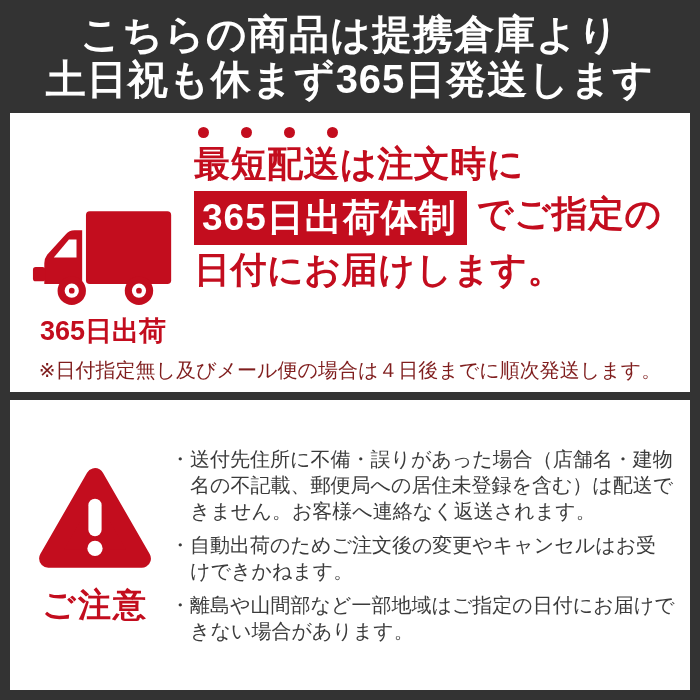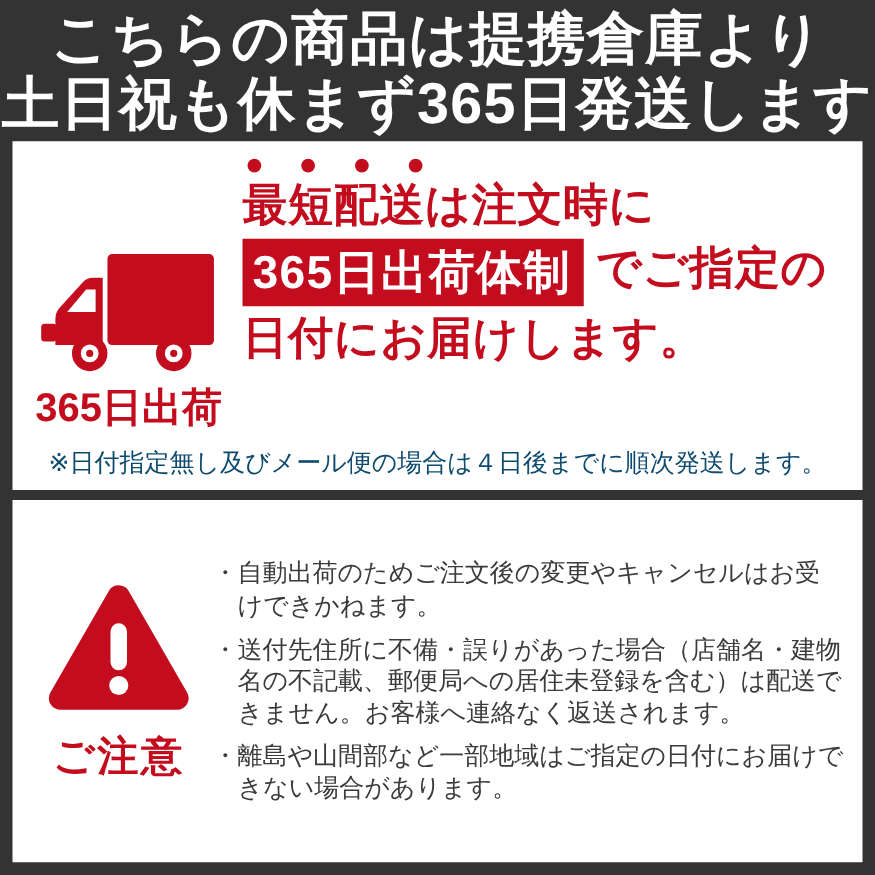--- a/index.html
+++ b/index.html
@@ -15,41 +15,41 @@
     width:700px;height:700px;overflow:hidden;
   }
   .stage{
     width:700px;height:700px;background:var(--dark);
     display:flex;flex-direction:column;
   }
   
   .banner{
     height:113px;background:var(--dark);color:var(--white);
     display:flex;flex-direction:column;justify-content:center;align-items:center;
-    text-align:center;font-weight:bold;font-size:46px;line-height:1.12;
+    text-align:center;font-weight:bold;font-size:40px;line-height:1.12;
     letter-spacing:1px;
   }
   
   .panel{
     background:var(--white);margin:0 10px;
   }
   .panel-delivery{
     height:279px;
     display:flex;flex-direction:column;
     padding:8px 14px 6px 14px;
   }
   .delivery-row{flex:1;display:flex;}
   .truck-col{
     width:158px;display:flex;flex-direction:column;
     align-items:center;justify-content:flex-end;
     padding-bottom:4px;
   }
   .truck-col svg{width:142px;height:104px;display:block;}
   .truck-label{
-    color:var(--red);font-weight:bold;font-size:32px;margin-top:2px;white-space:nowrap;
+    color:var(--red);font-weight:bold;font-size:27px;margin-top:2px;white-space:nowrap;
   }
   .delivery-text{
     flex:1;padding-left:12px;padding-top:2px;
     color:var(--red);font-weight:bold;
   }
   .emphasis-dots{
     display:flex;width:140px;justify-content:space-between;
     margin:4px 0 2px 4px;height:12px;
   }
   .emphasis-dots span{
@@ -61,21 +61,21 @@
   .badge-line{
     display:flex;align-items:flex-start;margin:4px 0 2px 0;
   }
   .badge{
     background:var(--red);color:var(--white);
     font-size:37px;font-weight:bold;line-height:1;
     padding:8px 10px 9px 8px;letter-spacing:1px;white-space:nowrap;
   }
   .badge-suffix{margin-left:10px;white-space:nowrap;}
   .note{
-    color:#0c4a6e;font-size:20px;font-weight:normal;
+    color:#7f1d1d;font-size:20px;font-weight:normal;
     text-align:center;margin-top:auto;padding:4px 0 2px 0;white-space:nowrap;
   }
   .spacer{height:8px;background:var(--dark);}
   
   .panel-caution{
     height:290px;
     display:flex;align-items:stretch;
     padding:10px 12px 8px 10px;
   }
   .caution-col{
@@ -152,20 +152,20 @@
   <div class="panel panel-caution">
     <div class="caution-col">
       <svg viewBox="0 0 120 110" aria-hidden="true">
         <path d="M60 12 L106 92 L14 92 Z" fill="var(--red)" stroke="var(--red)" stroke-width="18" stroke-linejoin="round"></path>
         <rect x="53.5" y="33" width="13" height="37" rx="6.5" fill="#ffffff"></rect>
         <circle cx="60" cy="82" r="7.5" fill="#ffffff"></circle>
       </svg>
       <div class="caution-label">ご注意</div>
     </div>
     <ul class="bullets">
+        <li>・送付先住所に不備・誤りがあった場合（店舗名・建物名の不記載、郵便局への居住未登録を含む）は配送できません。お客様へ連絡なく返送されます。</li>
         <li>・自動出荷のためご注文後の変更やキャンセルはお受けできかねます。</li>
-        <li>・送付先住所に不備・誤りがあった場合（店舗名・建物名の不記載、郵便局への居住未登録を含む）は配送できません。お客様へ連絡なく返送されます。</li>
         <li>・離島や山間部など一部地域はご指定の日付にお届けできない場合があります。</li>
       </ul>
   </div>
 
   <div class="bottom-margin"></div>
 </div>
 
 </body></html>

